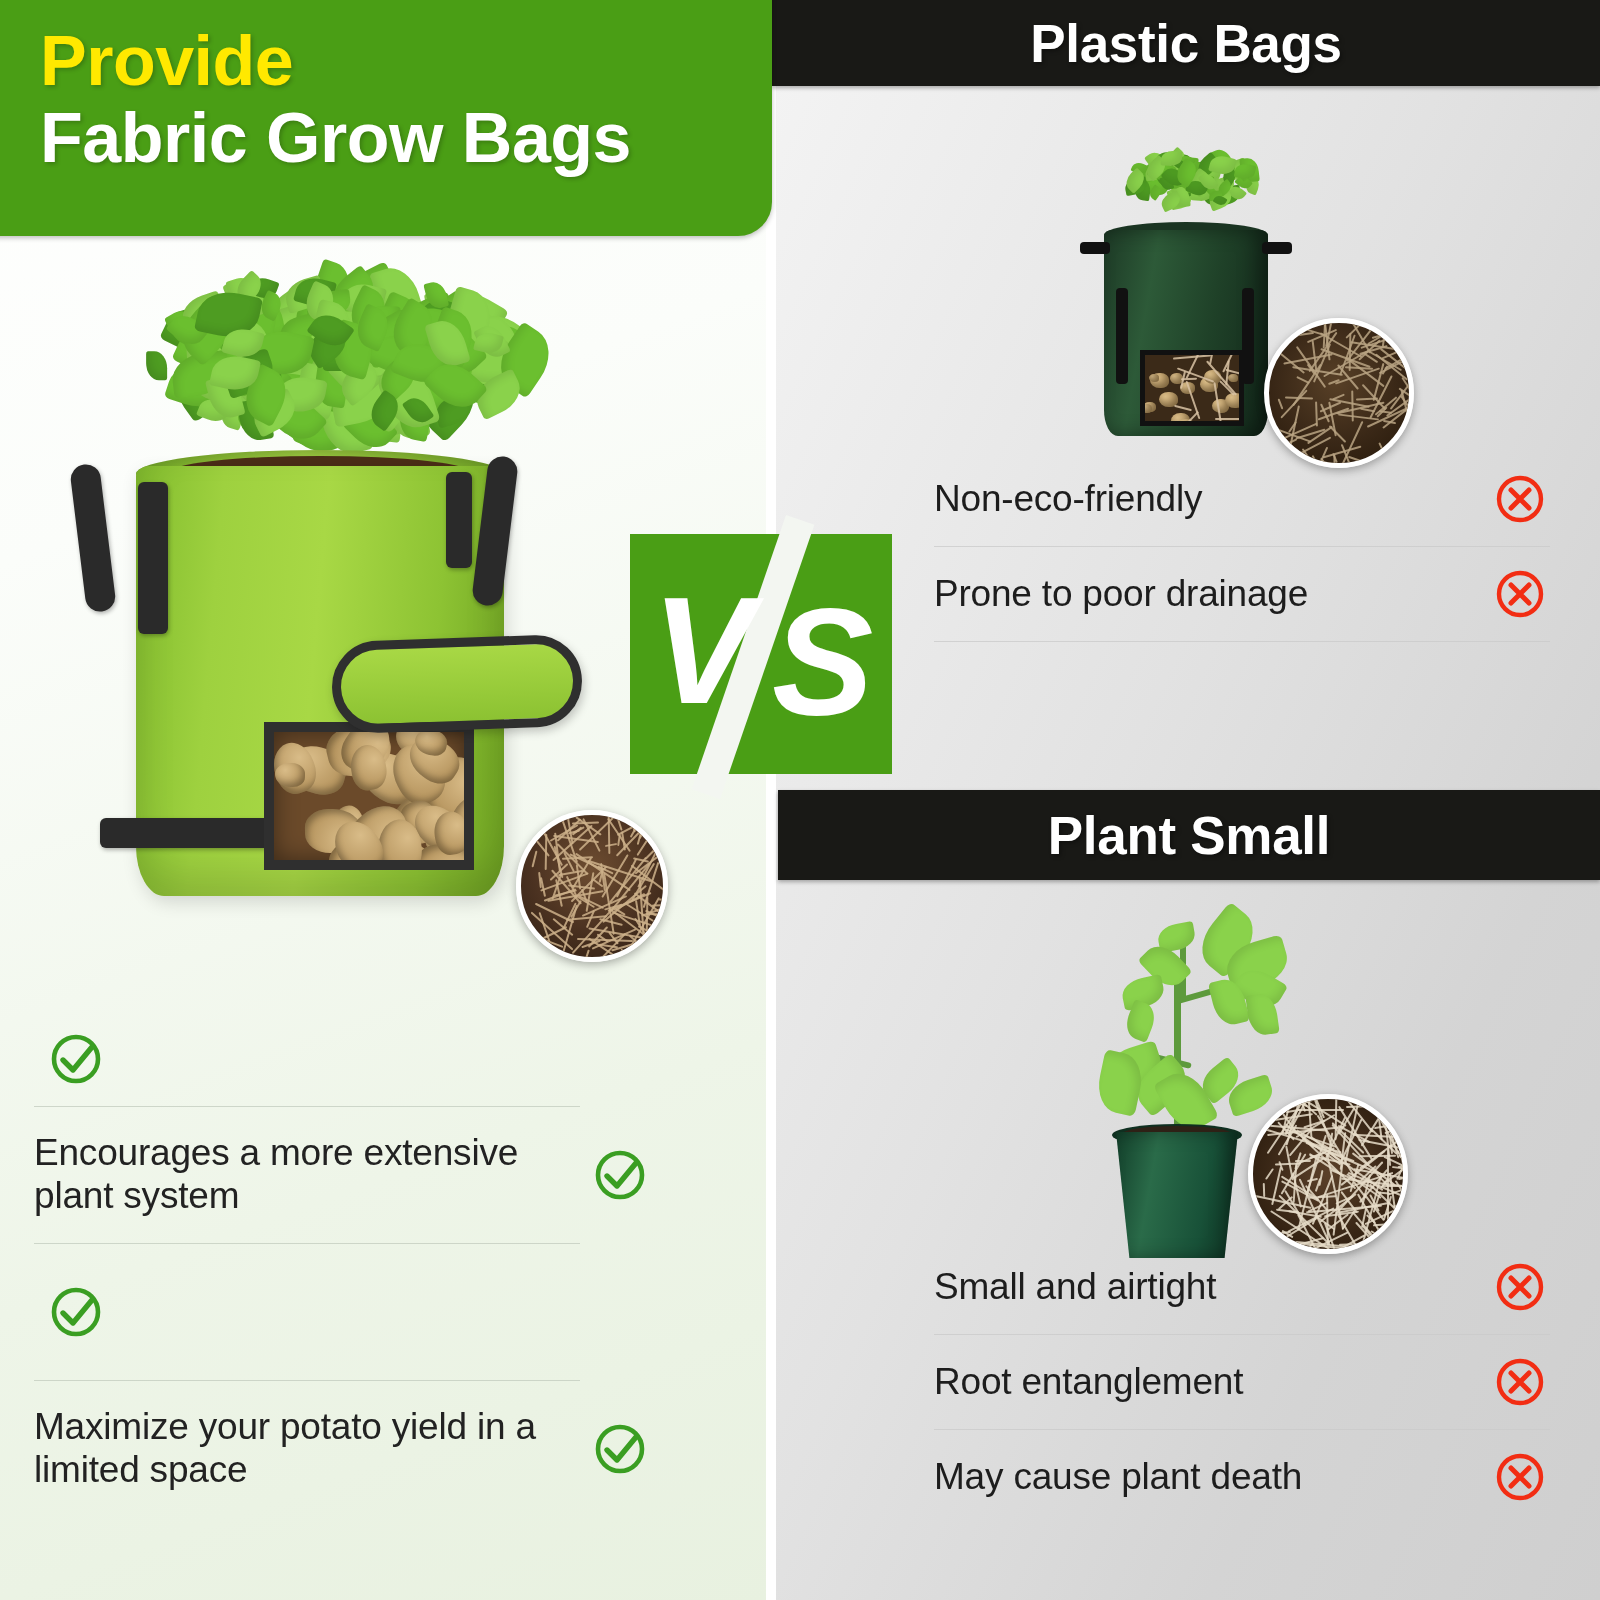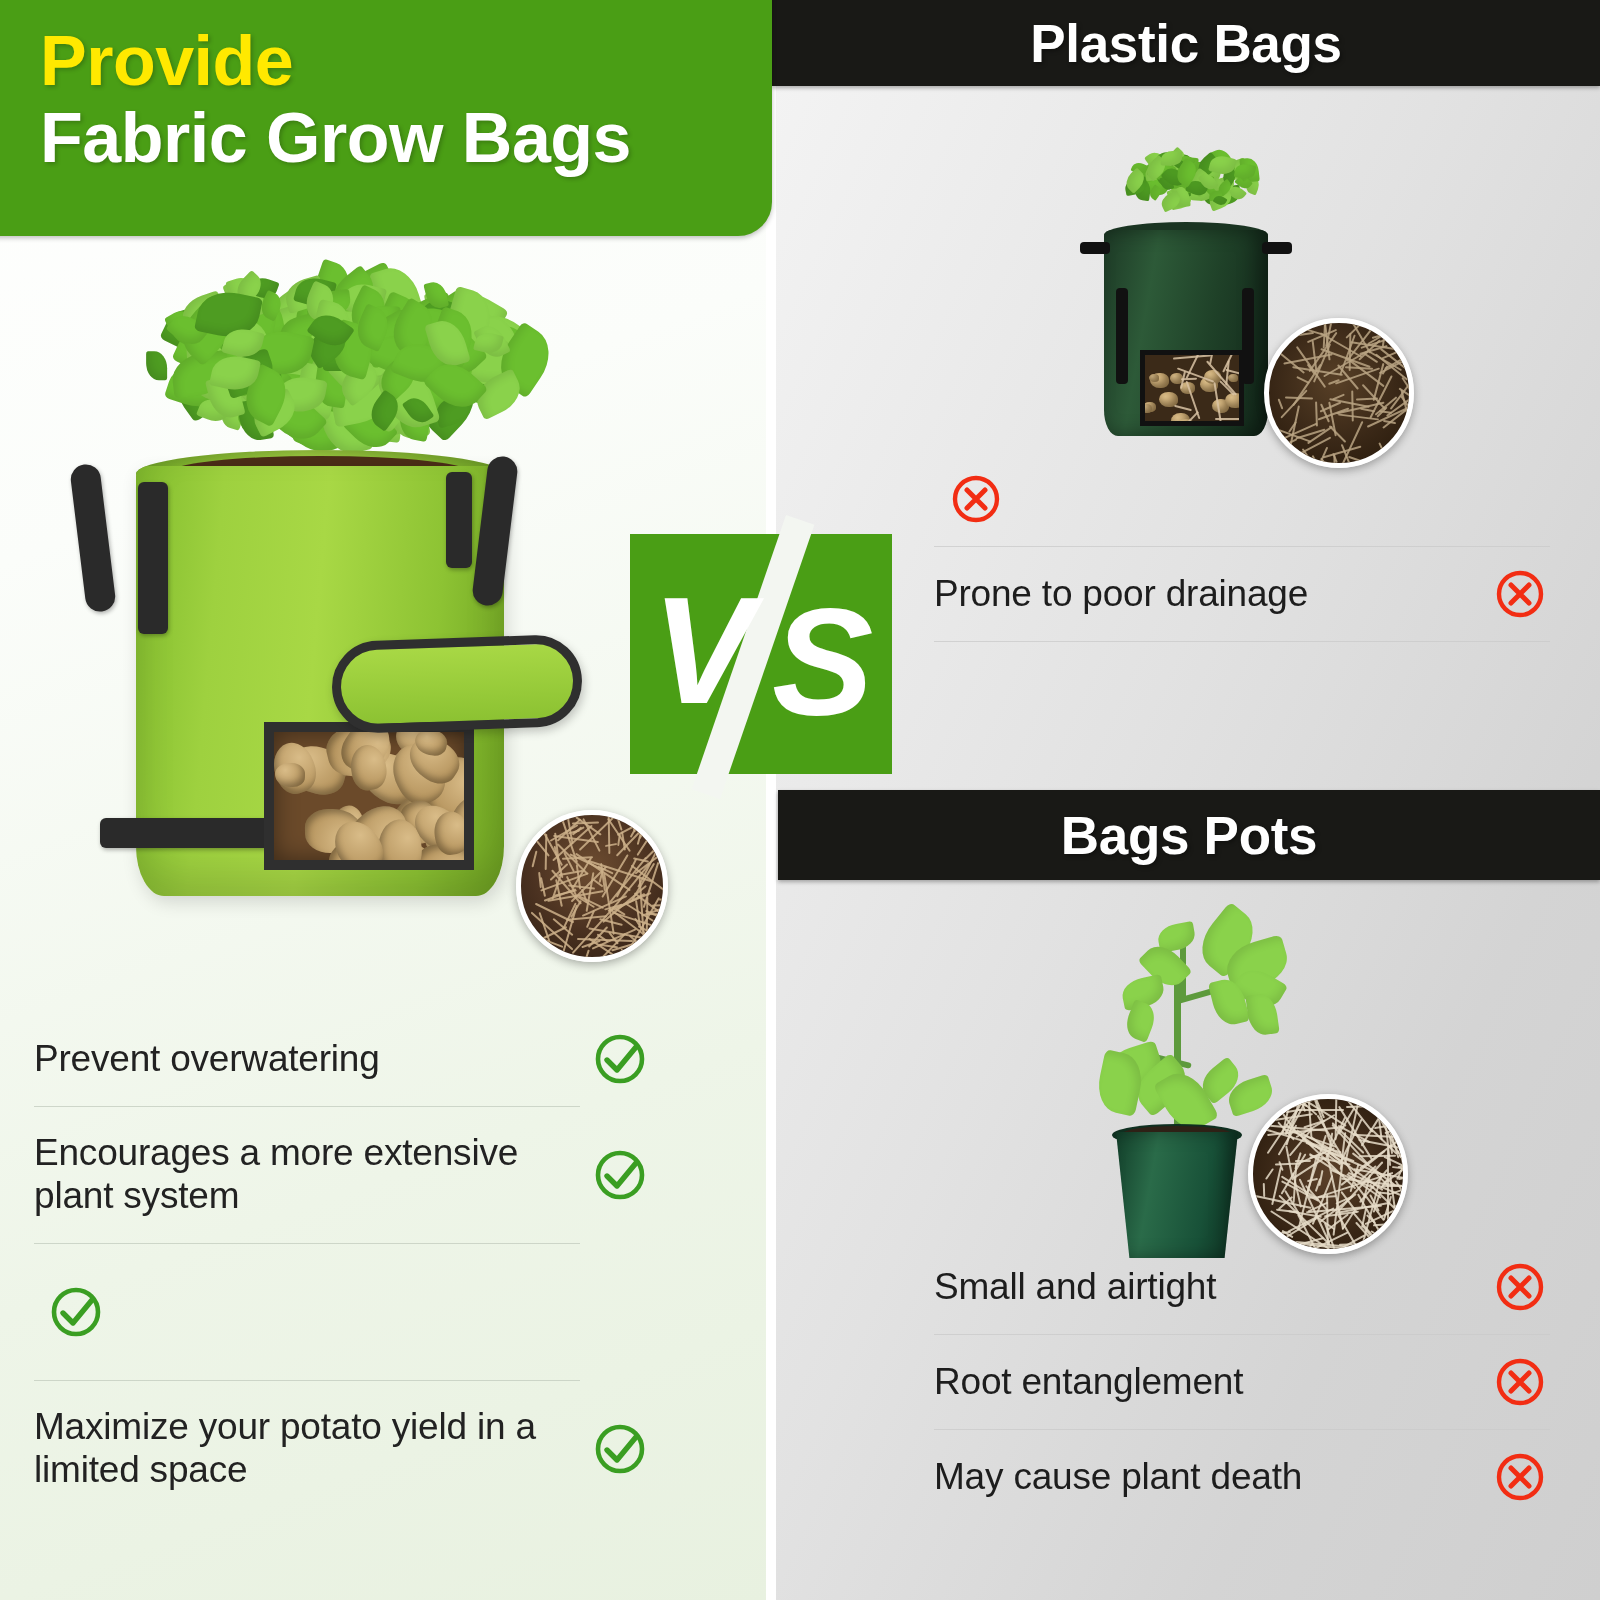--- a/index.html
+++ b/index.html
@@ -218,21 +218,21 @@
 <div id="stage">
 
   <div class="panel-left"></div>
   <div class="panel-right"></div>
   <div class="panel-gap"></div>
 
   <div class="blk-band" id="band-plastic">
     <span>Plastic Bags</span>
   </div>
   <div class="blk-band" id="band-pots">
-    <span>Bags Pots</span>
+    <span>Plant Small</span>
   </div>
 
   <div class="hdr-green">
     <div class="l1">Provide</div>
     <div class="l2">Fabric Grow Bags</div>
   </div>
 
   <div class="fabric-scene">
     <div id="foliage">
         <div class="leaf leafd" style="left:141.5px;top:81.0px;width:57.3px;height:42.4px;transform:rotate(177deg);"></div>
@@ -1081,21 +1081,20 @@
         <div class="rootline" style="left:23px;top:111px;width:23px;transform:rotate(7deg);background:#e6dcc8;"></div>
         <div class="rootline" style="left:99px;top:86px;width:43px;transform:rotate(130deg);background:#e6dcc8;"></div>
         <div class="rootline" style="left:83px;top:102px;width:26px;transform:rotate(53deg);background:#e6dcc8;"></div>
         <div class="rootline" style="left:99px;top:14px;width:53px;transform:rotate(83deg);background:#e6dcc8;"></div>
         <div class="rootline" style="left:125px;top:145px;width:34px;transform:rotate(119deg);background:#e6dcc8;"></div>
       </div>
   </div>
 
   <div class="flist" id="list-benefits">
       <div class="frow r1">
-        <div class="ftext">Prevent overwatering</div>
         <div class="ficon">
           <svg viewBox="0 0 56 56" aria-hidden="true">
             <circle cx="28" cy="28" r="22" fill="none" stroke="#3a9e22" stroke-width="4.6"></circle>
             <path d="M15 29 L25 39 L44 16" fill="none" stroke="#3a9e22" stroke-width="5.4" stroke-linecap="round" stroke-linejoin="round"></path>
           </svg>
         </div>
       </div>
       <div class="divider"></div>
       <div class="frow r2">
         <div class="ftext">Encourages a more extensive plant system</div>
@@ -1121,20 +1120,21 @@
         <div class="ficon">
           <svg viewBox="0 0 56 56" aria-hidden="true">
             <circle cx="28" cy="28" r="22" fill="none" stroke="#3a9e22" stroke-width="4.6"></circle>
             <path d="M15 29 L25 39 L44 16" fill="none" stroke="#3a9e22" stroke-width="5.4" stroke-linecap="round" stroke-linejoin="round"></path>
           </svg>
         </div>
       </div>
     </div>
   <div class="flist" id="list-plastic">
       <div class="frow r1">
+        <div class="ftext">Non-eco-friendly</div>
         <div class="ficon">
           <svg viewBox="0 0 56 56" aria-hidden="true">
             <circle cx="28" cy="28" r="21" fill="none" stroke="#f22d13" stroke-width="4.4"></circle>
             <path d="M19 19 L37 37 M37 19 L19 37" fill="none" stroke="#f22d13" stroke-width="5" stroke-linecap="round"></path>
           </svg>
         </div>
       </div>
       <div class="divider"></div>
       <div class="frow r1">
         <div class="ftext">Prone to poor drainage</div>

